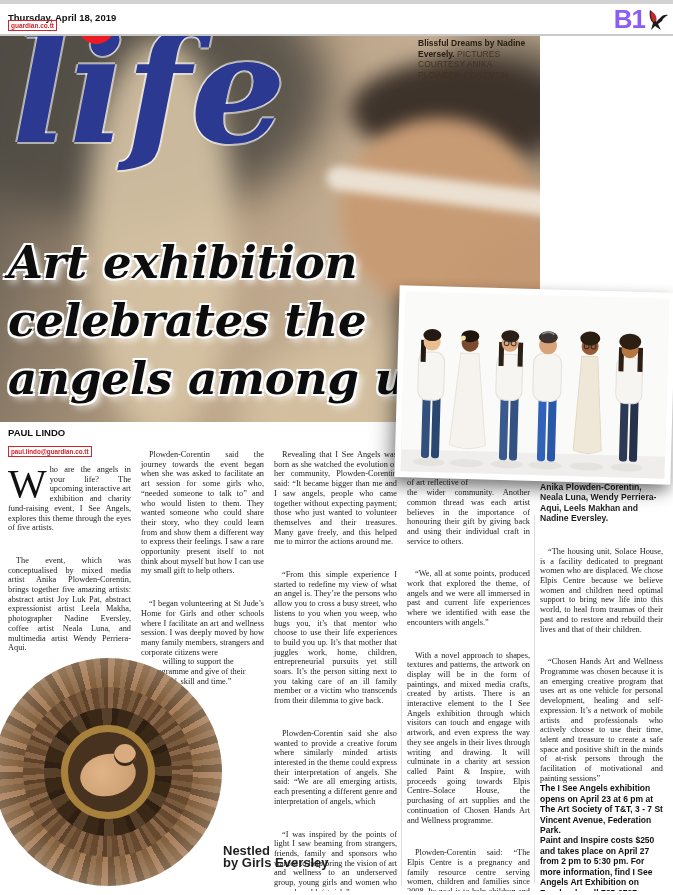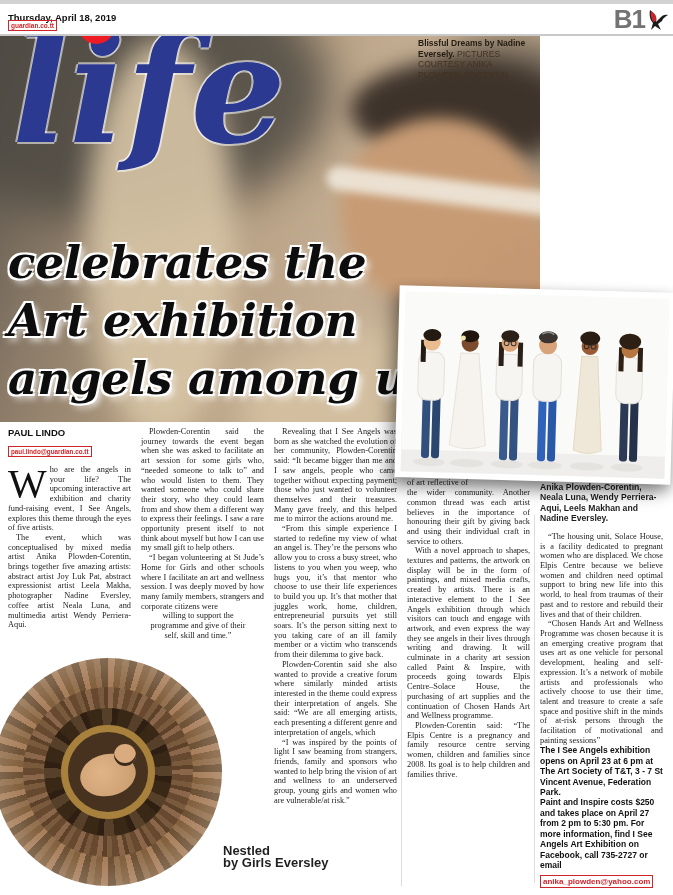--- a/index.html
+++ b/index.html
@@ -8,21 +8,21 @@
 
   
   .topbar{position:absolute;top:0;left:0;right:0;height:30px;background:#fff;
           border-top:4px solid #d2d2d2;border-bottom:2px solid #c9c9c9;z-index:10;}
   .date{position:absolute;left:8px;top:8px;font-family:"Liberation Sans",sans-serif;
         font-weight:bold;font-size:9.5px;color:#111;}
   .site-badge{position:absolute;left:8px;top:16px;display:inline-block;border:1px solid #d0242b;
         color:#d0242b;font-family:"Liberation Sans",sans-serif;font-weight:bold;font-size:6.5px;
         padding:0 2px;line-height:9px;}
   .pageno{position:absolute;right:28px;top:0px;font-family:"Liberation Sans",sans-serif;
-        font-weight:900;font-size:26px;color:#737373;letter-spacing:-1px;}
+        font-weight:900;font-size:26px;color:#8b5cf6;letter-spacing:-1px;}
   .bird{position:absolute;right:4px;top:4px;}
 
   
   .hero{position:absolute;top:30px;left:0;width:540px;height:392px;overflow:hidden;
         background:linear-gradient(110deg,#57524a 0%,#8a7a67 20%,#b7a084 45%,#c6b095 65%,#b29c80 100%);}
   .blob{position:absolute;border-radius:50%;}
   .b-wall{left:-90px;top:-70px;width:420px;height:260px;background:#4e4a43;filter:blur(22px);opacity:.85;}
   .b-wrap{left:86px;top:10px;width:150px;height:400px;background:#d8c5a6;filter:blur(14px);opacity:.9;}
   .b-hair{left:350px;top:30px;width:220px;height:100px;background:#3e332b;filter:blur(10px);}
   .b-head{left:340px;top:88px;width:200px;height:190px;background:#c79b74;filter:blur(8px);}
@@ -54,21 +54,21 @@
   .group-photo{position:absolute;left:397px;top:289px;width:264px;height:180px;background:#fff;
         padding:6px;transform:rotate(1.6deg);z-index:8;
         box-shadow:0 6px 14px rgba(0,0,0,.38),-10px 10px 18px rgba(0,0,0,.22);}
   .gp-inner{width:264px;height:180px;background:linear-gradient(#fbfbf9,#ececea);overflow:hidden;}
 
   
   .columns{position:absolute;left:8px;top:427px;width:657px;height:464px;display:flex;gap:10px;
         z-index:2;overflow:hidden;}
   .col{width:123px;flex:0 0 123px;}
   .body{margin:0;font-size:8.3px;line-height:9.7px;text-align:justify;color:#222;}
-  .indent{text-indent:8px;}
+  .indent{text-indent:8px;margin-top:23px;}
   .byline{font-family:"Liberation Sans",sans-serif;font-weight:bold;font-size:9.5px;color:#111;
         margin-bottom:2px;}
   .email-badge{display:inline-block;border:1px solid #d0242b;color:#d0242b;
         font-family:"Liberation Sans",sans-serif;font-weight:bold;font-size:6.3px;line-height:9px;
         padding:0 2px;margin-bottom:8px;}
   .dropcap{float:left;font-size:41px;line-height:33px;padding:2px 3px 0 0;color:#111;
         font-family:"Liberation Serif",serif;}
   .tail{margin:0 16px 0 auto;width:100px;font-size:8.3px;line-height:9.7px;text-align:center;color:#222;
         position:relative;z-index:4;}
   .photo-spacer{float:right;width:62px;height:22px;}
@@ -136,22 +136,22 @@
     <div class="hero-caption">
       <b>Blissful Dreams by Nadine Eversely.</b><span> PICTURES COURTESY ANIKA PLOWDEN-CORENTIN</span>
     </div>
   </div>
 
   <div class="masthead">
     <span>l</span><span class="i-anchor"><span>i</span><span class="red-dot"></span></span><span>fe</span>
   </div>
 
   <div class="headline">
+    <div>Art exhibition</div>
     <div>celebrates the</div>
-    <div>Art exhibition</div>
     <div>angels among us</div>
   </div>
 
   <div class="group-photo">
     <div class="gp-inner">
       <svg width="264" height="180" viewBox="0 0 264 180">
         <rect x="0" y="0" width="264" height="180" fill="#fafaf8"></rect>
         <rect x="0" y="158" width="264" height="22" fill="#efeeec"></rect>
 
         <ellipse cx="28" cy="170" rx="16" ry="4" fill="#e5e3df"></ellipse>
@@ -220,20 +220,21 @@
     </div>
     <div class="col">
       <p class="body indent">Revealing that I See Angels was born as she watched the evolution of her community, Plowden-Corentin said: “It became bigger than me and I saw angels, people who came together without expecting payment; those who just wanted to volunteer themselves and their treasures. Many gave freely, and this helped me to mirror the actions around me.</p>
       <p class="body indent">“From this simple experience I started to redefine my view of what an angel is. They’re the persons who allow you to cross a busy street, who listens to you when you weep, who hugs you, it’s that mentor who choose to use their life experiences to build you up. It’s that mother that juggles work, home, children, entrepreneurial pursuits yet still soars. It’s the person sitting next to you taking care of an ill family member or a victim who transcends from their dilemma to give back.</p>
       <p class="body indent">Plowden-Corentin said she also wanted to provide a creative forum where similarly minded artists interested in the theme could express their interpretation of angels. She said: “We are all emerging artists, each presenting a different genre and interpretation of angels, which</p>
       <p class="body indent">“I was inspired by the points of light I saw beaming from strangers, friends, family and sponsors who wanted to help bring the vision of art and wellness to an underserved group, young girls and women who are vulnerable/at risk.”</p>
     </div>
     <div class="col col4">
       <div class="photo-spacer"></div>
       <p class="body">make the collective display of art reflective of the wider community. Another common thread was each artist believes in the importance of honouring their gift by giving back and using their individual craft in service to others.</p>
+      <p class="body indent">“We, all at some points, produced work that explored the theme, of angels and we were all immersed in past and current life experiences where we identified with ease the encounters with angels.”</p>
       <p class="body indent">With a novel approach to shapes, textures and patterns, the artwork on display will be in the form of paintings, and mixed media crafts, created by artists. There is an interactive element to the I See Angels exhibition through which visitors can touch and engage with artwork, and even express the way they see angels in their lives through writing and drawing. It will culminate in a charity art session called Paint &amp; Inspire, with proceeds going towards Elpis Centre–Solace House, the purchasing of art supplies and the continuation of Chosen Hands Art and Wellness programme.</p>
       <p class="body indent">Plowden-Corentin said: “The Elpis Centre is a pregnancy and family resource centre serving women, children and families since 2008. Its goal is to help children and families thrive.</p>
     </div>
     <div class="col col5">
       <div class="group-caption">Joy Luk Pat, from left, with Anika Plowden-Corentin, Neala Luna, Wendy Perriera-Aqui, Leels Makhan and Nadine Eversley.</div>
       <p class="body indent">“The housing unit, Solace House, is a facility dedicated to pregnant women who are displaced. We chose Elpis Centre because we believe women and children need optimal support to bring new life into this world, to heal from traumas of their past and to restore and rebuild their lives and that of their children.</p>
       <p class="body indent">“Chosen Hands Art and Wellness Programme was chosen because it is an emerging creative program that uses art as one vehicle for personal development, healing and self-expression. It’s a network of mobile artists and professionals who actively choose to use their time, talent and treasure to create a safe space and positive shift in the minds of at-risk persons through the facilitation of motivational and painting sessions”</p>
       <p class="info info-gap">The I See Angels exhibition opens on April 23 at 6 pm at The Art Society of T&amp;T, 3 - 7 St Vincent Avenue, Federation Park.</p>
       <p class="info">Paint and Inspire costs $250 and takes place on April 27 from 2 pm to 5:30 pm. For more information, find I See Angels Art Exhibition on Facebook, call 735-2727 or email</p>
       <div class="email-badge2">anika_plowden@yahoo.com</div>

